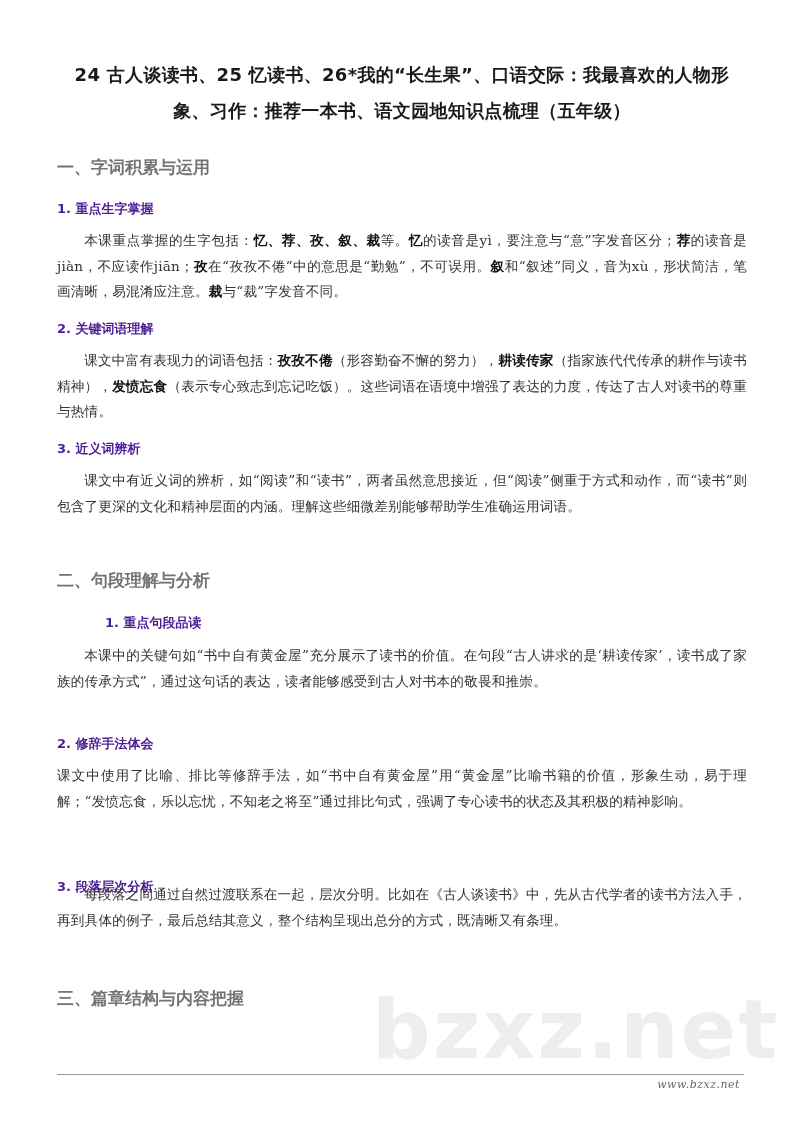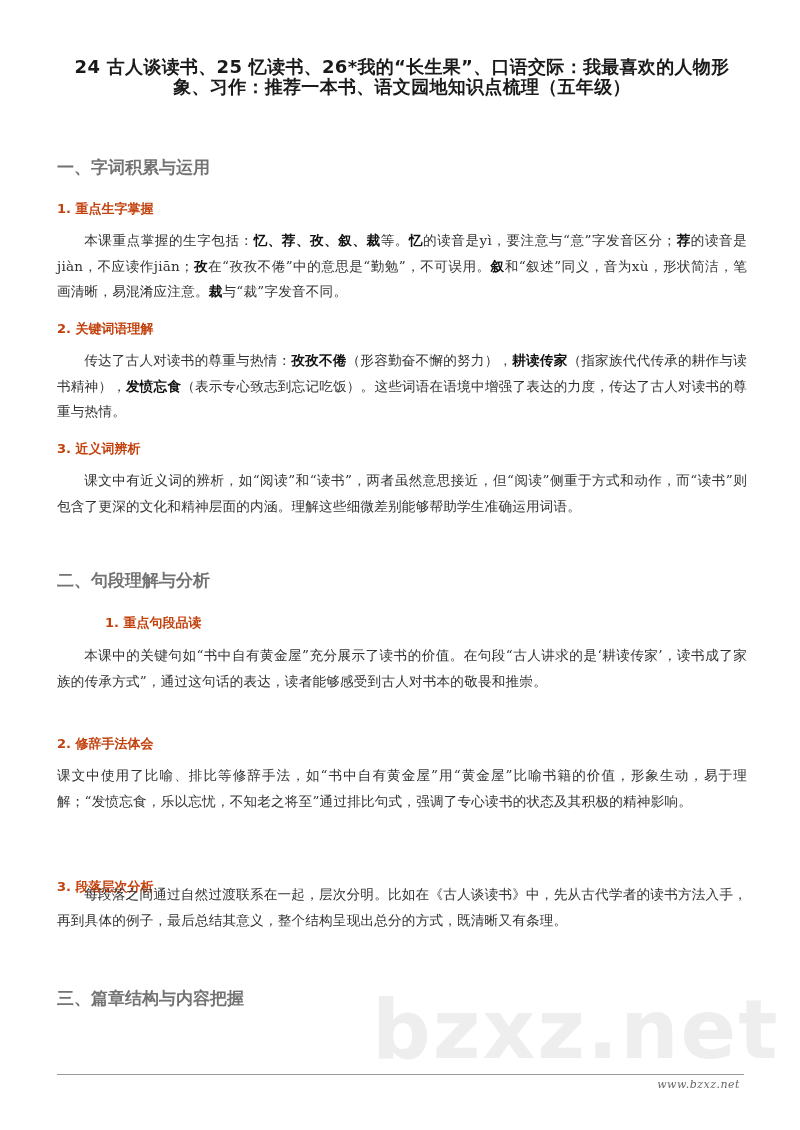--- a/index.html
+++ b/index.html
@@ -23,40 +23,40 @@
     }
     .doc-title {
       position: absolute;
       left: 0;
       top: 57px;
       width: 690px;
       text-align: center;
       font-family: "DejaVu Sans", "Liberation Sans", sans-serif;
       font-weight: bold;
       font-size: 18px;
-      line-height: 20px;
+      line-height: 36px;
       color: #1a1a1a;
       letter-spacing: 0.3px;
     }
     .sec-h {
       position: absolute;
       left: 0;
       font-family: "DejaVu Sans", "Liberation Sans", sans-serif;
       font-size: 17px;
       font-weight: bold;
       color: #737373;
       line-height: 22px;
     }
     .sub-h {
       position: absolute;
       left: 0;
       font-family: "DejaVu Sans", "Liberation Sans", sans-serif;
       font-size: 13px;
       font-weight: bold;
-      color: #c2410c;
+      color: #4c1d95;
       line-height: 18px;
     }
     .para {
       position: absolute;
       left: 0;
       width: 690px;
       font-size: 13.6px;
       line-height: 25.5px;
       color: #333;
       text-align: justify;
@@ -100,21 +100,21 @@
 
 <div class="page">
   <div class="doc-title">24 古人谈读书、25 忆读书、26*我的“长生果”、口语交际：我最喜欢的人物形象、习作：推荐一本书、语文园地知识点梳理（五年级）</div>
 
   <div class="sec-h" style="top:156px;">一、字词积累与运用</div>
 
   <div class="sub-h" style="top:200px;">1. 重点生字掌握</div>
   <div class="para indent" style="top:228px;"><span>本课重点掌握的生字包括：</span><b>忆、荐、孜、叙、裁</b><span>等。</span><b>忆</b><span>的读音是yì，要注意与“意”字发音区分；</span><b>荐</b><span>的读音是jiàn，不应读作jiān；</span><b>孜</b><span>在“孜孜不倦”中的意思是“勤勉”，不可误用。</span><b>叙</b><span>和“叙述”同义，音为xù，形状简洁，笔画清晰，易混淆应注意。</span><b>裁</b><span>与“裁”字发音不同。</span></div>
 
   <div class="sub-h" style="top:320px;">2. 关键词语理解</div>
-  <div class="para indent" style="top:348px;"><span>传达了古人对读书的尊重与热情：</span><b>孜孜不倦</b><span>（形容勤奋不懈的努力），</span><b>耕读传家</b><span>（指家族代代传承的耕作与读书精神），</span><b>发愤忘食</b><span>（表示专心致志到忘记吃饭）。这些词语在语境中增强了表达的力度，传达了古人对读书的尊重与热情。</span></div>
+  <div class="para indent" style="top:348px;"><span>课文中富有表现力的词语包括：</span><b>孜孜不倦</b><span>（形容勤奋不懈的努力），</span><b>耕读传家</b><span>（指家族代代传承的耕作与读书精神），</span><b>发愤忘食</b><span>（表示专心致志到忘记吃饭）。这些词语在语境中增强了表达的力度，传达了古人对读书的尊重与热情。</span></div>
 
   <div class="sub-h" style="top:440px;">3. 近义词辨析</div>
   <div class="para indent" style="top:468px;"><span>课文中有近义词的辨析，如“阅读”和“读书”，两者虽然意思接近，但“阅读”侧重于方式和动作，而“读书”则包含了更深的文化和精神层面的内涵。理解这些细微差别能够帮助学生准确运用词语。</span></div>
 
   <div class="sec-h" style="top:569px;">二、句段理解与分析</div>
 
   <div class="sub-h" style="top:614px;margin-left:48px;">1. 重点句段品读</div>
   <div class="para indent" style="top:643px;"><span>本课中的关键句如“书中自有黄金屋”充分展示了读书的价值。在句段“古人讲求的是‘耕读传家’，读书成了家族的传承方式”，通过这句话的表达，读者能够感受到古人对书本的敬畏和推崇。</span></div>
 
   <div class="sub-h" style="top:735px;">2. 修辞手法体会</div>

